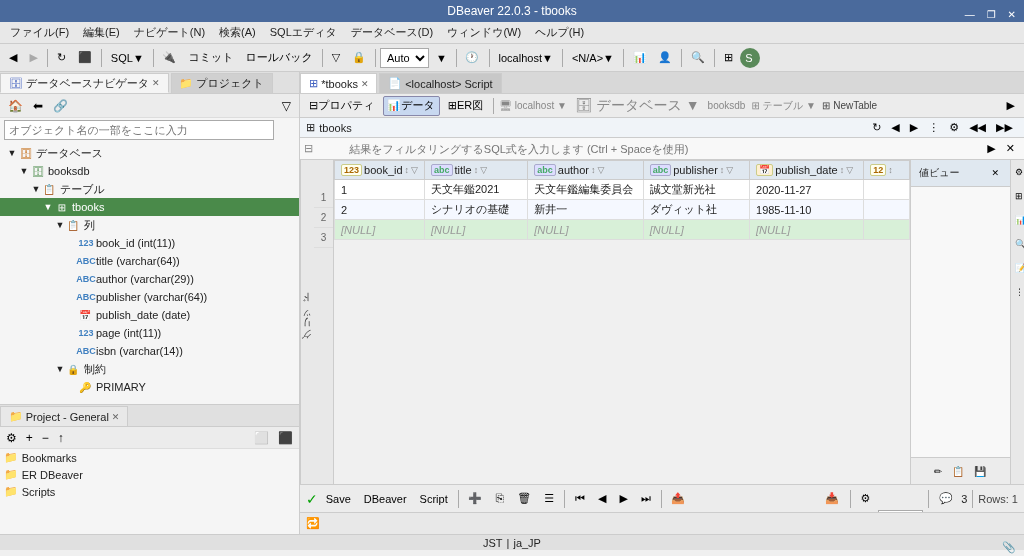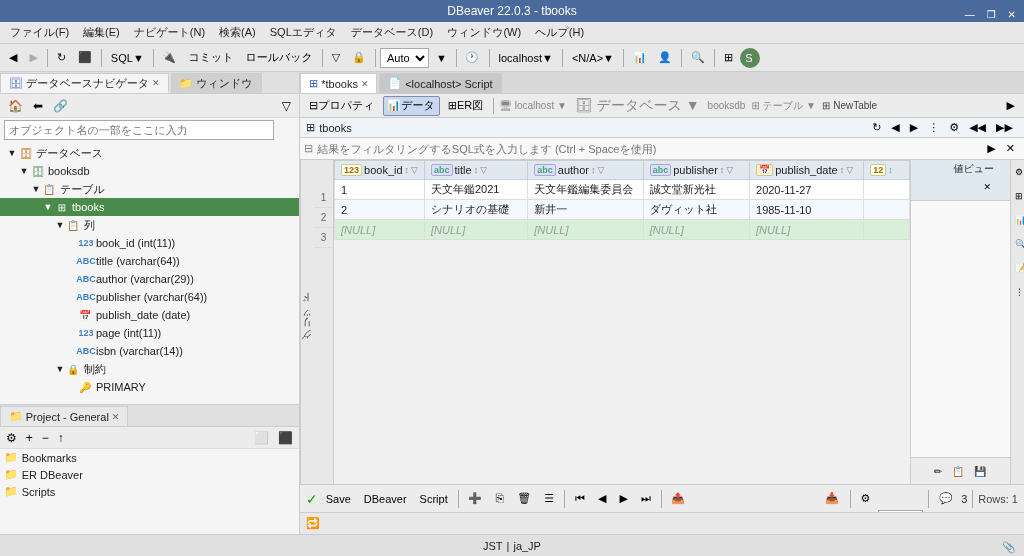--- a/index.html
+++ b/index.html
@@ -71,21 +71,21 @@
     .tab.active { background: #ffffff; }
     
     
     #sub-toolbar { display: flex; align-items: center; padding: 2px 4px; gap: 3px; border-bottom: 1px solid #ccc; background: #ececec; height: 24px; }
     .sub-btn { background: transparent; border: 1px solid transparent; padding: 1px 4px; cursor: pointer; font-size: 11px; border-radius: 2px; height: 20px; display: flex; align-items: center; }
     .sub-btn.active { background: #c8d8f0; border-color: #88a; }
     .sub-sep { width: 1px; background: #aaa; height: 16px; margin: 0 2px; }
     
     
     #filter-bar { display: flex; align-items: center; padding: 1px 4px; border-bottom: 1px solid #ccc; background: #f8f8f8; height: 22px; }
-    #filter-bar input { flex: 1; border: none; background: transparent; font-size: 11px; outline: none; color: #888; }
+    #filter-bar input { flex: 1; border: none; background: transparent; font-size: 11px; outline: none; color: #888; margin-left: 32px; }
     
     
     #table-area { display: flex; flex: 1; overflow: hidden; }
     
     
     #row-sidebar { width: 20px; background: #e8e8e8; border-right: 1px solid #ccc; display: flex; flex-direction: column; font-size: 10px; padding-top: 28px; }
     .row-num { height: 20px; display: flex; align-items: center; justify-content: center; border-bottom: 1px solid #ddd; color: #666; }
     
     
     #grid-label { writing-mode: vertical-rl; text-orientation: mixed; transform: rotate(180deg); font-size: 10px; background: #e8e8e8; border-right: 1px solid #ccc; display: flex; align-items: center; justify-content: center; width: 14px; color: #444; letter-spacing: 1px; padding: 4px 0; }
@@ -105,33 +105,33 @@
     .th-book_id { width: 80px; }
     .th-title { width: 120px; }
     .th-author { width: 120px; }
     .th-publisher { width: 120px; }
     .th-publish_date { width: 120px; }
     .th-page { width: 60px; }
     
     
     #right-sidebar { width: 14px; background: #e8e8e8; border-left: 1px solid #ccc; display: flex; flex-direction: column; }
     #value-viewer { width: 100px; border-left: 1px solid #ccc; background: #f8f8f8; display: flex; flex-direction: column; }
-    #value-viewer-header { display: flex; align-items: flex-end; justify-content: space-between; padding: 2px 16px; background: #e0e8f0; border-bottom: 1px solid #ccc; font-size: 10px; flex-direction: column; }
+    #value-viewer-header { display: flex; align-items: center; justify-content: space-between; padding: 2px 8px; background: #e0e8f0; border-bottom: 1px solid #ccc; font-size: 10px; }
     
     
     #bottom-toolbar { display: flex; align-items: center; padding: 2px 6px; border-top: 1px solid #ccc; background: #ececec; height: 28px; gap: 3px; }
     .bottom-btn { background: transparent; border: 1px solid transparent; padding: 1px 4px; cursor: pointer; font-size: 11px; border-radius: 2px; height: 22px; display: flex; align-items: center; gap: 2px; }
     .bottom-sep { width: 1px; background: #aaa; height: 18px; margin: 0 2px; }
     .bottom-input { background: white; border: 1px solid #aaa; padding: 1px 4px; font-size: 11px; height: 20px; width: 45px; text-align: center; margin-top: 42px; }
     
     
     #status-bar { background: #e8e8e8; border-top: 1px solid #ccc; height: 22px; display: flex; align-items: center; padding: 0 6px; font-size: 11px; color: #444; gap: 4px; }
     
     
-    #locale-bar { background: #e0e0e0; border-top: 1px solid #ccc; height: 22px; display: flex; align-items: center; justify-content: center; font-size: 11px; }
+    #locale-bar { background: #e0e0e0; border-top: 1px solid #ccc; height: 16px; display: flex; align-items: center; justify-content: center; font-size: 11px; }
     .green-check { color: #00a000; }
     
     .toolbar-icon-btn { 
       background: transparent; border: 1px solid transparent; 
       padding: 2px 3px; cursor: pointer; font-size: 12px; 
       border-radius: 2px; height: 22px; display: inline-flex; align-items: center;
     }
   </style>
 </head>
 <body>
@@ -209,21 +209,21 @@
 
   <div id="left-panel">
     <div id="left-tabs">
       <div class="left-tab active">
         <span style="color:#4060c0">🗄</span>
         <span>データベースナビゲータ</span>
         <span class="close-x">✕</span>
       </div>
       <div class="left-tab">
         <span style="color:#c06000">📁</span>
-        <span>ウィンドウ</span>
+        <span>プロジェクト</span>
       </div>
     </div>
 
     <div id="left-toolbar">
       <button class="toolbar-icon-btn">🏠</button>
       <button class="toolbar-icon-btn">⬅</button>
       <button class="toolbar-icon-btn">🔗</button>
       <button class="toolbar-icon-btn" style="margin-left:auto">▽</button>
     </div>
 

